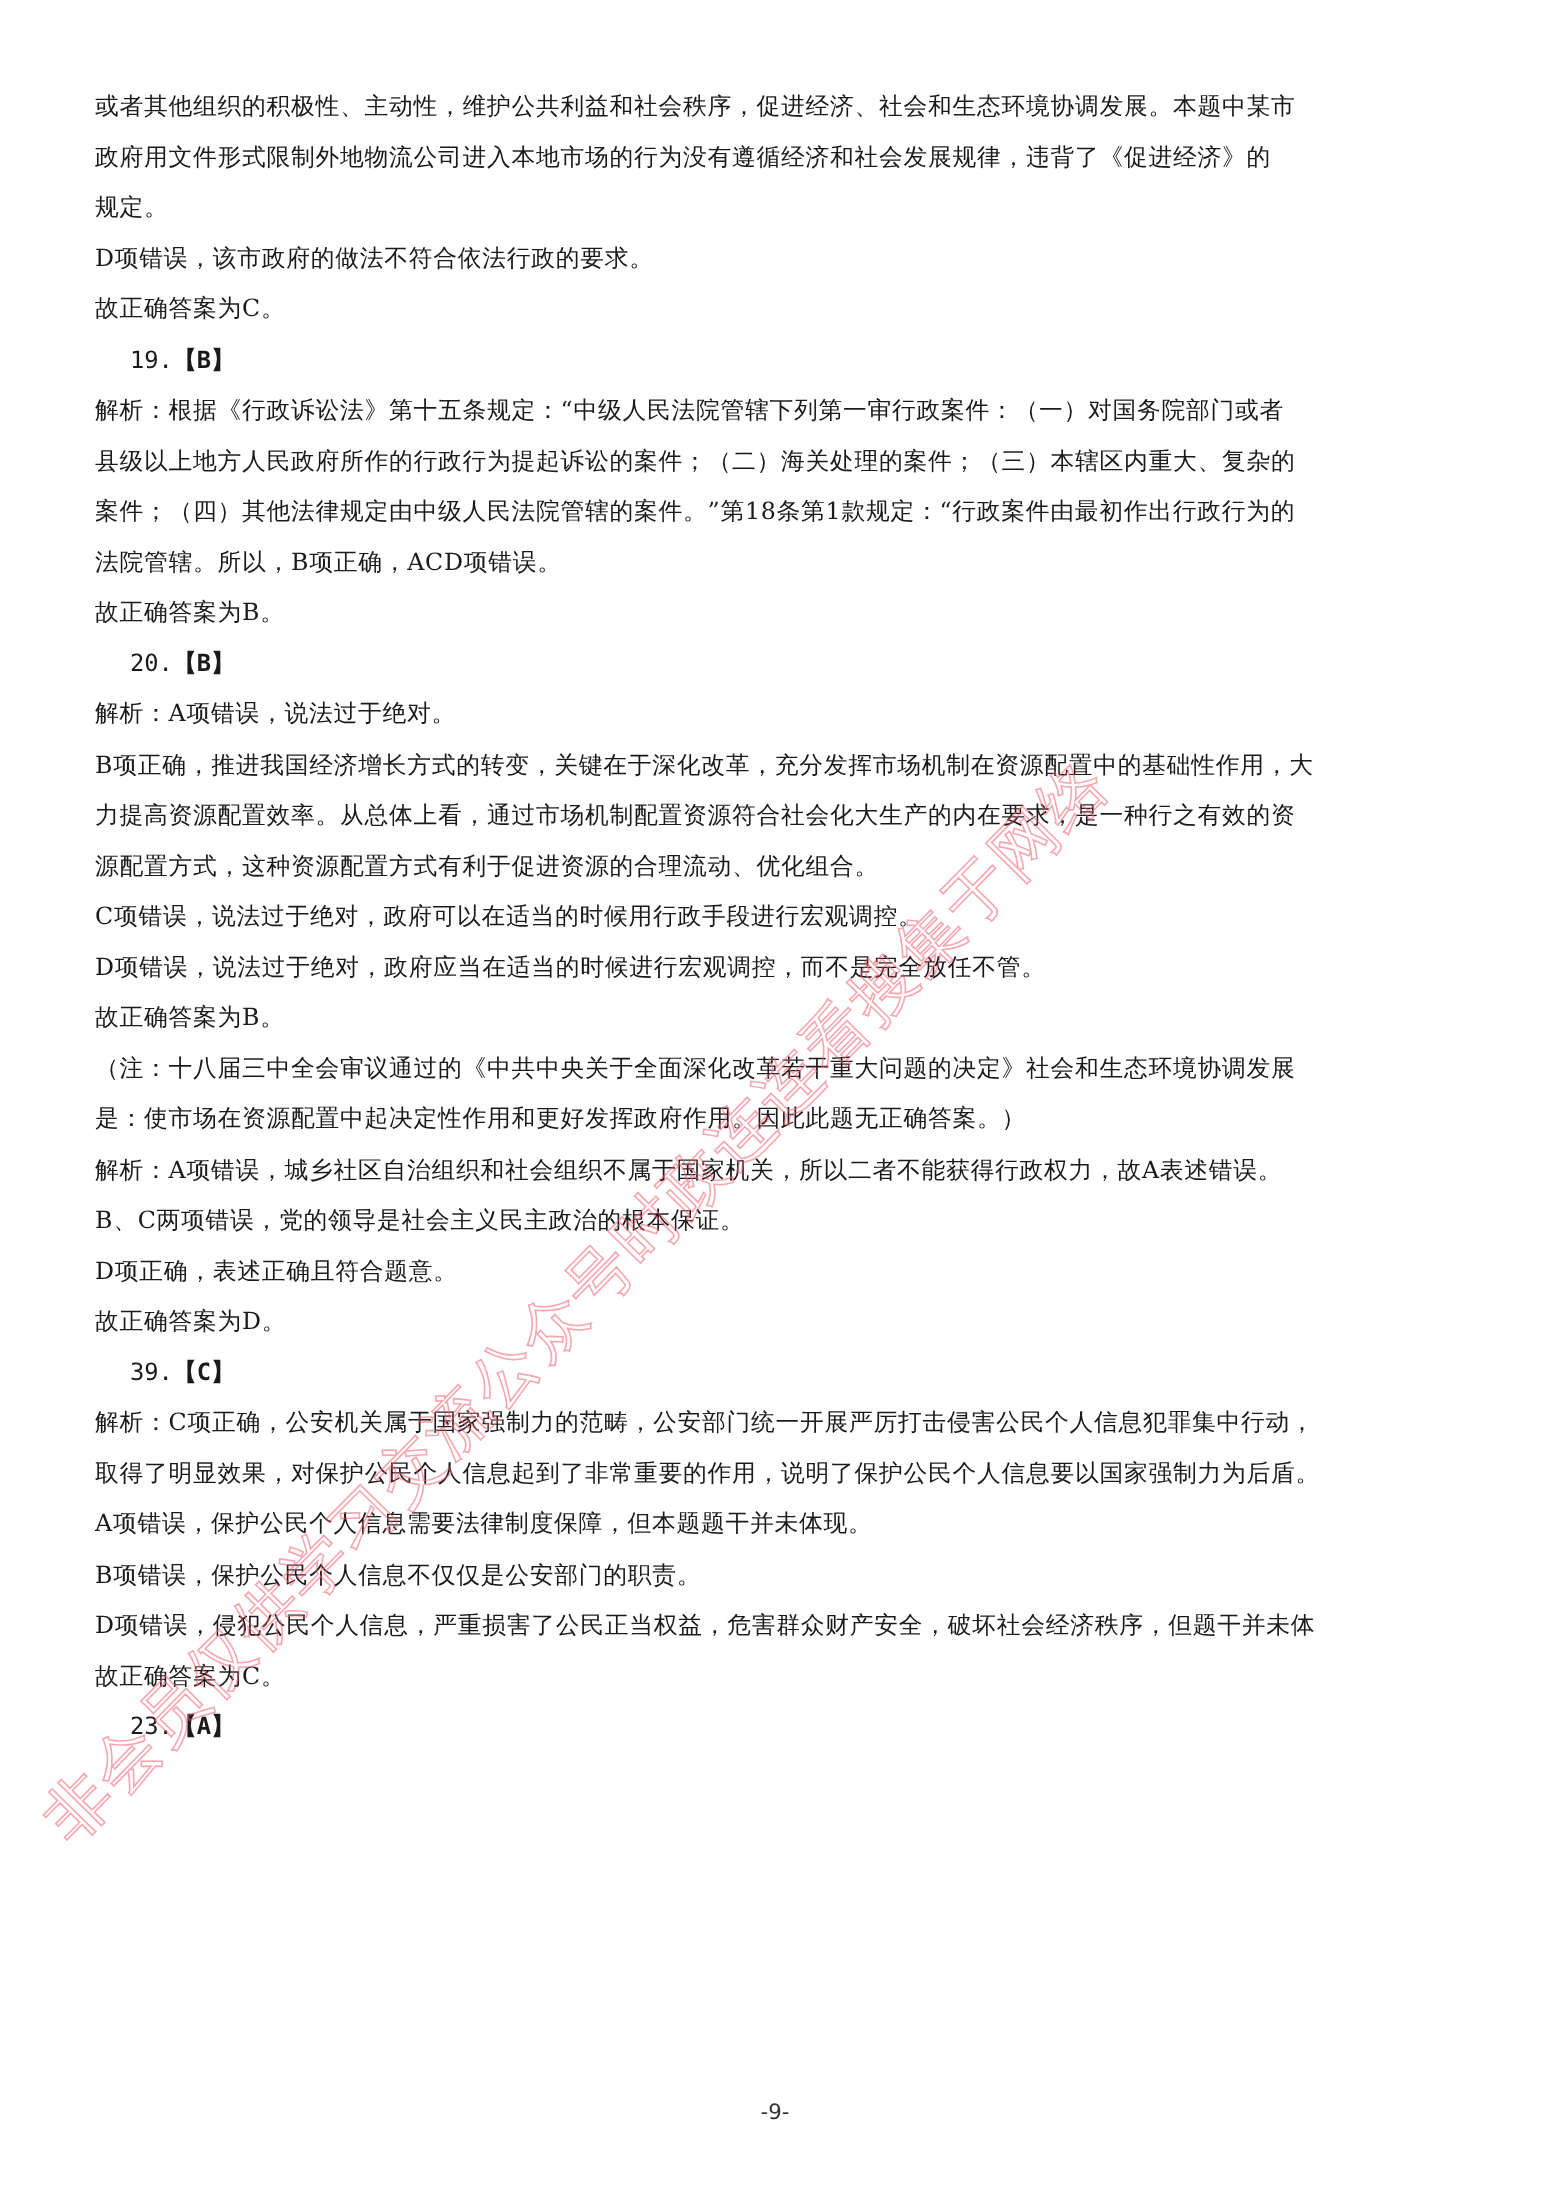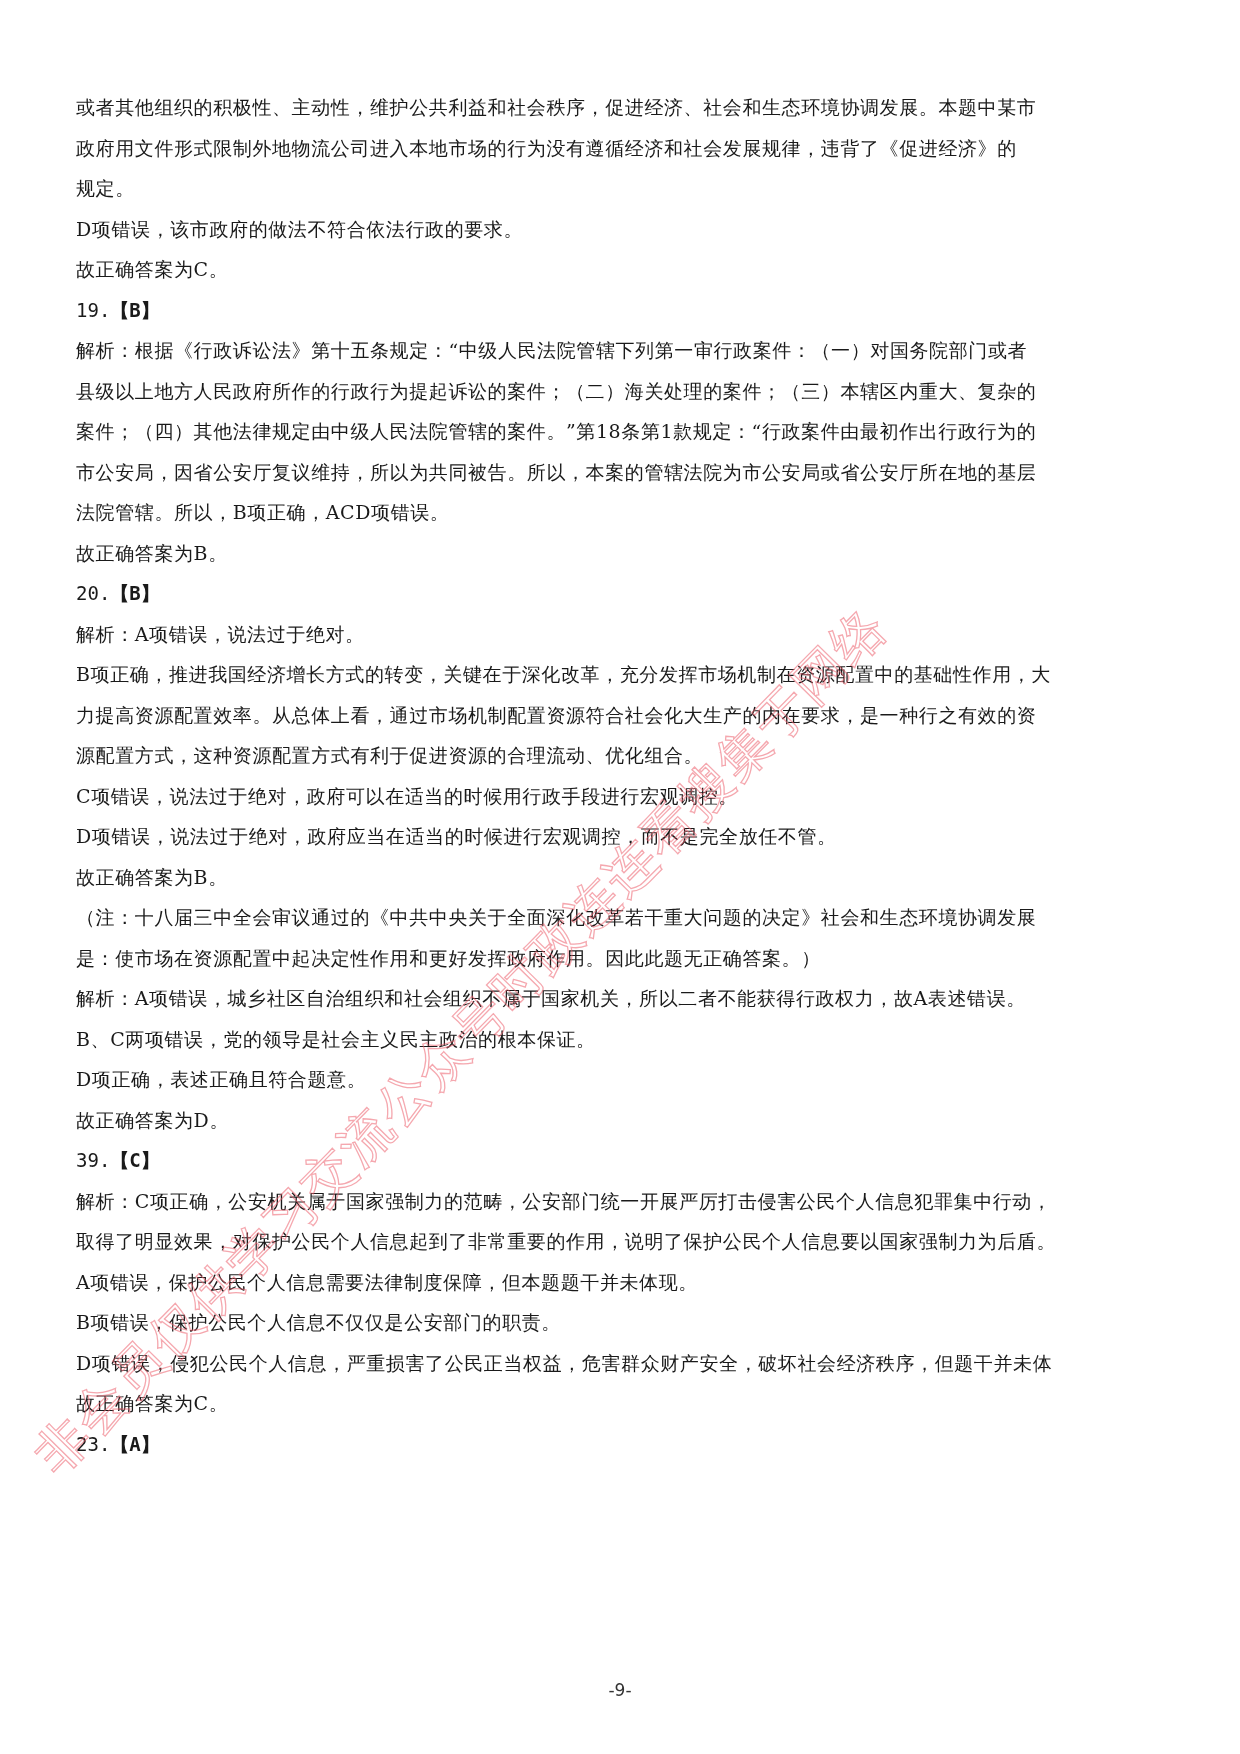--- a/index.html
+++ b/index.html
@@ -18,34 +18,35 @@
     .page {
       position: absolute;
       left: 0;
       top: 0;
       width: 1240px;
       height: 1754px;
     }
     .content {
       position: absolute;
       left: 76px;
-      top: 87px;
+      top: 65px;
       width: 1090px;
     }
     .line {
       font-size: 19px;
       line-height: 40.5px;
       height: 40.5px;
       white-space: nowrap;
       letter-spacing: 0.6px;
     }
     .heading {
       font-family: "DejaVu Sans Mono", "Liberation Mono", monospace;
       font-size: 19px;
       letter-spacing: 0;
+      margin-left: 28px;
     }
     .heading .bracket {
       font-weight: bold;
     }
     .page-number {
       position: absolute;
       left: 0;
       width: 1240px;
       top: 1680px;
       text-align: center;
@@ -77,21 +78,20 @@
   <div class="content" id="content">
       <div class="line">或者其他组织的积极性、主动性，维护公共利益和社会秩序，促进经济、社会和生态环境协调发展。本题中某市</div>
       <div class="line">政府用文件形式限制外地物流公司进入本地市场的行为没有遵循经济和社会发展规律，违背了《促进经济》的</div>
       <div class="line">规定。</div>
       <div class="line">D项错误，该市政府的做法不符合依法行政的要求。</div>
       <div class="line">故正确答案为C。</div>
       <div class="line heading"><span>19.</span><span class="bracket">【B】</span></div>
       <div class="line">解析：根据《行政诉讼法》第十五条规定：“中级人民法院管辖下列第一审行政案件：（一）对国务院部门或者</div>
       <div class="line">县级以上地方人民政府所作的行政行为提起诉讼的案件；（二）海关处理的案件；（三）本辖区内重大、复杂的</div>
       <div class="line">案件；（四）其他法律规定由中级人民法院管辖的案件。”第18条第1款规定：“行政案件由最初作出行政行为的</div>
-      <div class="line">市公安局，因省公安厅复议维持，所以为共同被告。所以，本案的管辖法院为市公安局或省公安厅所在地的基层</div>
       <div class="line">法院管辖。所以，B项正确，ACD项错误。</div>
       <div class="line">故正确答案为B。</div>
       <div class="line heading"><span>20.</span><span class="bracket">【B】</span></div>
       <div class="line">解析：A项错误，说法过于绝对。</div>
       <div class="line">B项正确，推进我国经济增长方式的转变，关键在于深化改革，充分发挥市场机制在资源配置中的基础性作用，大</div>
       <div class="line">力提高资源配置效率。从总体上看，通过市场机制配置资源符合社会化大生产的内在要求，是一种行之有效的资</div>
       <div class="line">源配置方式，这种资源配置方式有利于促进资源的合理流动、优化组合。</div>
       <div class="line">C项错误，说法过于绝对，政府可以在适当的时候用行政手段进行宏观调控。</div>
       <div class="line">D项错误，说法过于绝对，政府应当在适当的时候进行宏观调控，而不是完全放任不管。</div>
       <div class="line">故正确答案为B。</div>

